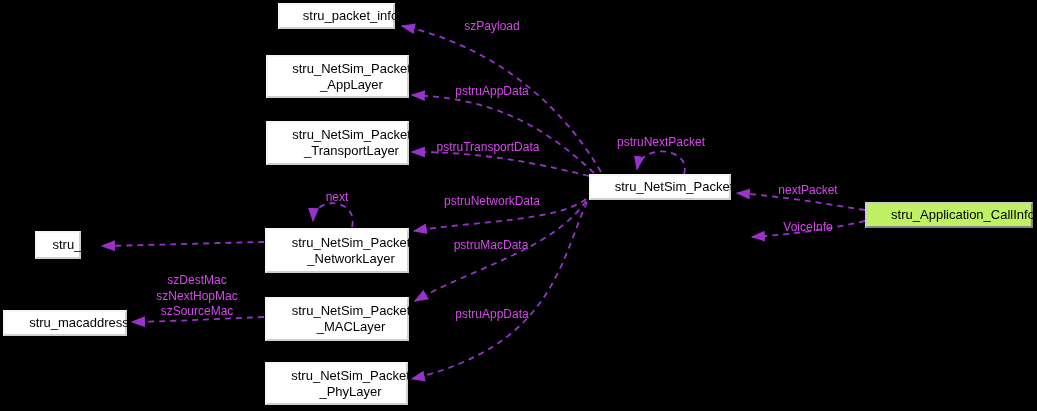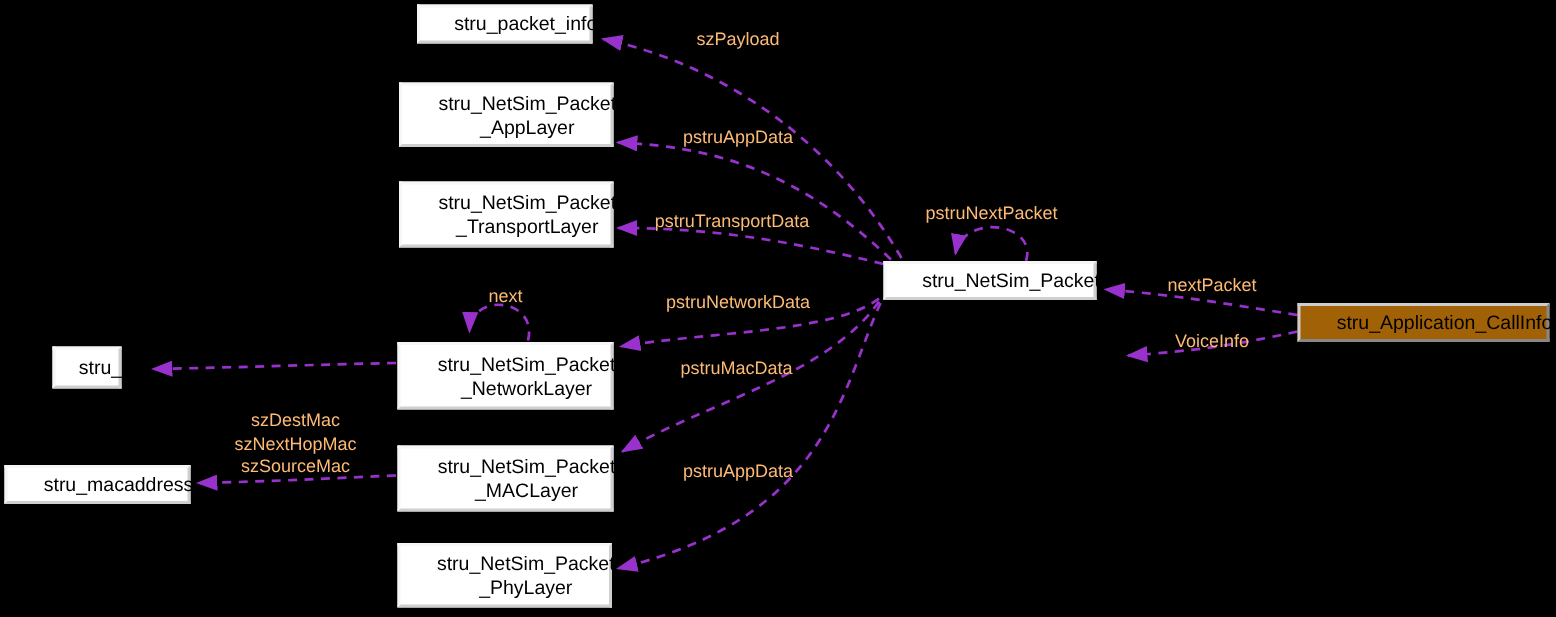--- a/index.html
+++ b/index.html
@@ -26,27 +26,27 @@
     border:2px solid;
     border-color:#f6f6f6 #cfcfcf #cfcfcf #f6f6f6;
     font-size:13px;
     line-height:16px;
     white-space:pre-line;
     box-sizing:border-box;
     cursor:pointer;
     padding-left:28px;
   }
   .node.highlight{
-    background:#a16207;
+    background:#bef264;
     border-color:#cdcdcd #878787 #878787 #cdcdcd;
   }
   .edge-label{
     position:absolute;
     transform:translate(-50%,-50%);
-    color:#fdba74;
+    color:#d946ef;
     font-size:12px;
     line-height:15.5px;
     text-align:center;
     white-space:pre-line;
   }
 </style>
 </head>
 <body>
 
 <div id="canvas">

